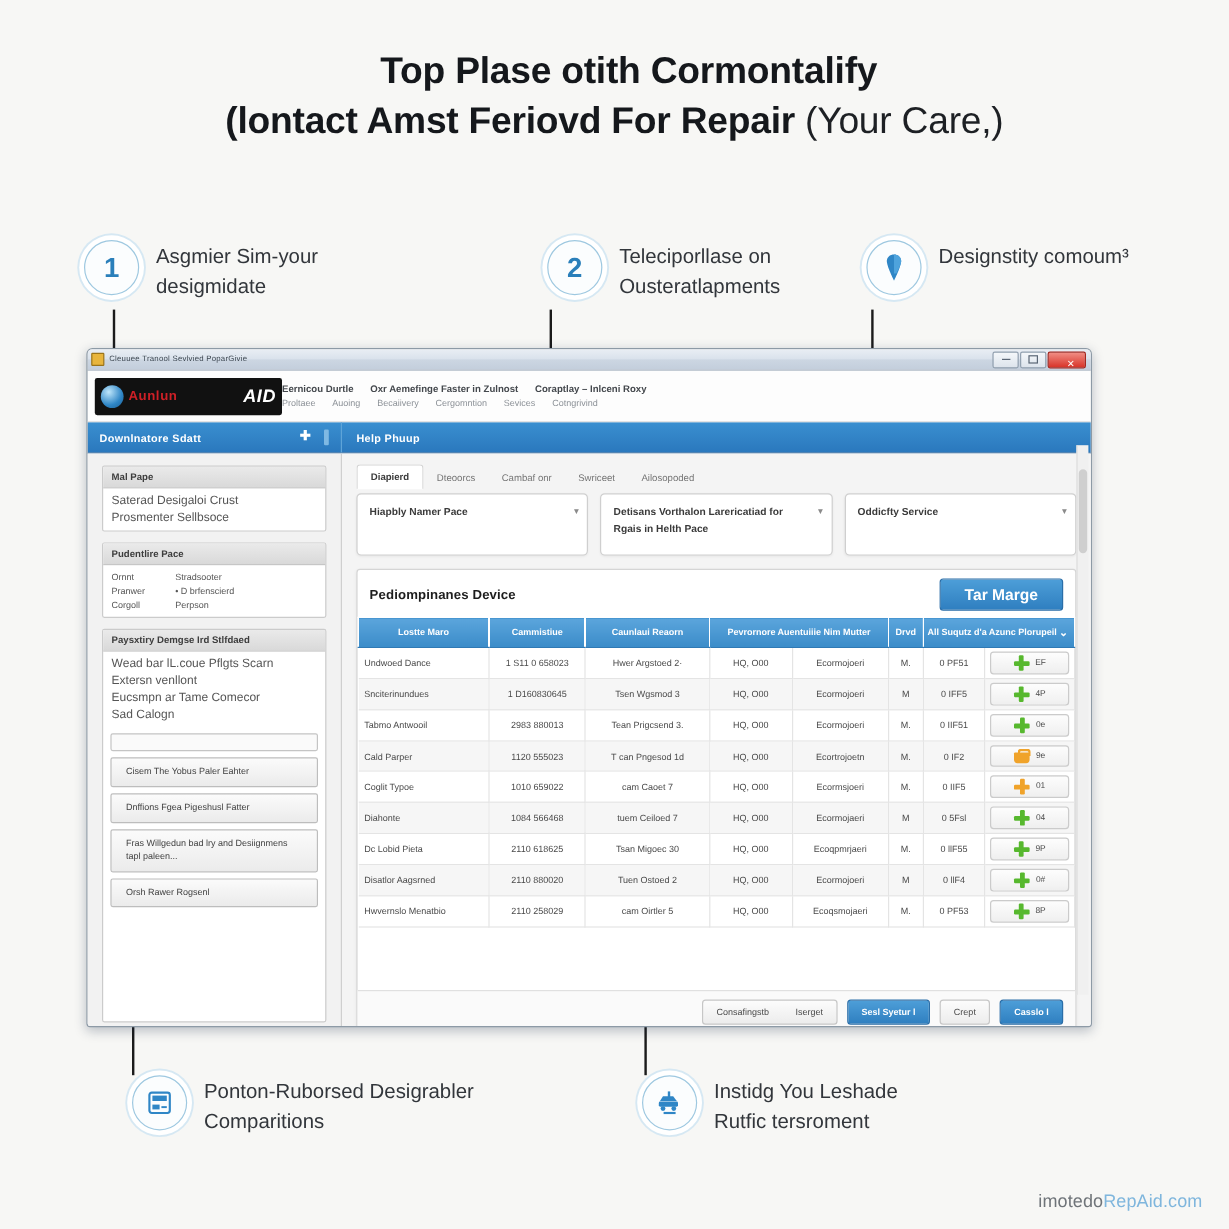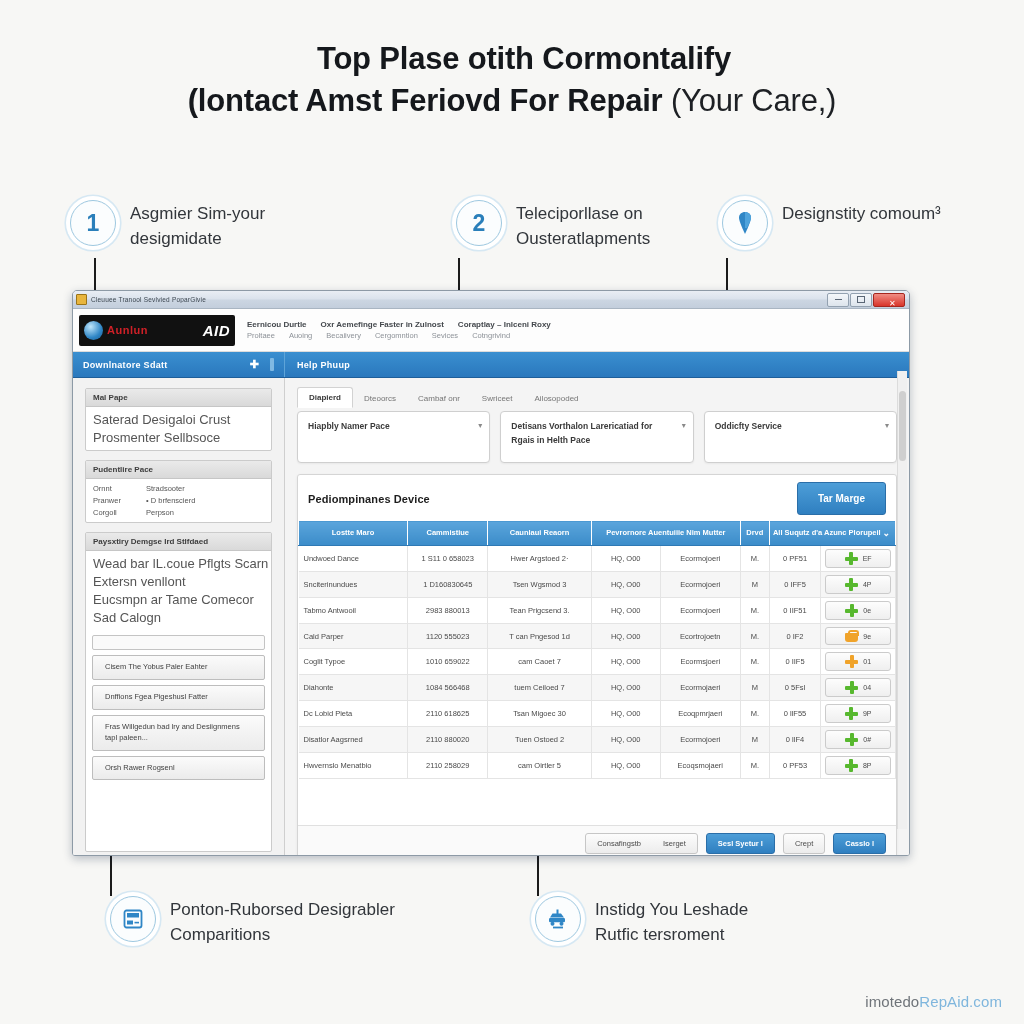--- a/index.html
+++ b/index.html
@@ -65,21 +65,21 @@
   .win-buttons{margin-left:auto;display:flex;gap:1px;padding-right:1px;}
   .wb{width:20px;height:12px;border:1px solid #93a1b0;border-radius:2px;
       background:linear-gradient(180deg,#f4f7fa,#dde4ec);display:flex;align-items:center;justify-content:center;}
   .wb i{display:block;width:7px;height:1px;background:#5a6675;font-style:normal;}
   .wb.sq i{width:6px;height:5px;background:transparent;border:1px solid #5a6675;}
   .wb.close{width:30px;background:linear-gradient(180deg,#f08d84,#d8342a);border-color:#a5261e;}
   .wb.close i{width:0;height:0;color:#fff;font-size:8px;line-height:8px;background:transparent;}
 
   .win-brandbar{
     height:38px;background:#fdfdfd;border-bottom:1px solid #dcdcdc;
-    display:flex;align-items:center;padding:2px 6px;gap:12px;
+    display:flex;align-items:center;padding:2px 6px;gap:0;
   }
   .logo{
     width:146px;height:31px;background:#111;border-radius:2px;
     display:flex;align-items:center;gap:4px;padding:0 5px;flex:0 0 auto;
   }
   .logo .orb{width:19px;height:19px;border-radius:50%;
     background:radial-gradient(circle at 35% 30%,#bfe6fb,#2f86c6 60%,#1b5d92);flex:0 0 auto;}
   .logo .lw{font-size:11px;font-weight:bold;color:#cf2027;filter:blur(.5px);letter-spacing:.5px;}
   .logo .lw2{font-size:15px;font-weight:bold;color:#fff;font-style:italic;margin-left:auto;letter-spacing:.5px;}
   .menus{display:flex;flex-direction:column;gap:2px;}
@@ -105,21 +105,21 @@
     background:#f2f2f2;border-right:1px solid #cfcfcf;
     padding:10px 12px;display:flex;flex-direction:column;gap:9px;
   }
   .panel{border:1px solid #cbcbcb;background:#fff;border-radius:2px;}
   .panel-head{
     background:linear-gradient(180deg,#eaeaea,#d9d9d9);
     border-bottom:1px solid #c6c6c6;
     font-size:8px;font-weight:bold;color:#3d3d3d;padding:4px 7px;filter:blur(.5px);
   }
   .panel-body{padding:5px 7px;display:flex;flex-direction:column;gap:3px;}
-  .panel-body .ln{font-size:13px;color:#555;filter:blur(.5px);white-space:nowrap;}
+  .panel-body .ln{font-size:10px;color:#555;filter:blur(.5px);white-space:nowrap;}
   .kv{display:flex;gap:9px;}
   .kv .k{font-size:7.5px;color:#555;filter:blur(.5px);width:44px;flex:0 0 auto;}
   .kv .v{font-size:7.5px;color:#555;filter:blur(.5px);}
   .btnstack{display:flex;flex-direction:column;gap:5px;padding:5px 6px;}
   .sb-field{height:13px;border:1px solid #c4c4c4;background:#fafafa;border-radius:2px;}
   .sb-btn{
     border:1px solid #bdbdbd;border-radius:2px;
     background:linear-gradient(180deg,#fbfbfb,#ebebeb);
     font-size:7.5px;color:#3f3f3f;text-align:left;padding:6px 12px;filter:blur(.5px);
     line-height:1.45;
@@ -143,22 +143,22 @@
 
   .card{
     margin-top:11px;background:#fff;border:1px solid #d5d5d5;border-radius:3px;
     flex:1;display:flex;flex-direction:column;min-height:0;
     box-shadow:0 1px 3px rgba(0,0,0,.06);
   }
   .card-top{display:flex;align-items:center;padding:7px 10px 5px 10px;}
   .card-title{font-size:11px;font-weight:bold;color:#1d1d1d;letter-spacing:.1px;}
   .blue-btn{
     margin-left:auto;background:linear-gradient(180deg,#4d9ed8,#2f7fc0);
-    border:1px solid #2a6ea8;border-radius:3px;color:#fff;font-size:10px;
-    padding:10px 20px;filter:blur(.4px);font-weight:bold;
+    border:1px solid #2a6ea8;border-radius:3px;color:#fff;font-size:13px;
+    padding:5px 20px;filter:blur(.4px);font-weight:bold;
   }
   table{border-collapse:collapse;width:100%;table-layout:fixed;}
   thead th{
     background:linear-gradient(180deg,#5ba5dc,#3b8cc9);
     border:1px solid #ffffff;border-bottom:1px solid #2f79b4;
     color:#fff;font-size:7.5px;font-weight:bold;text-align:center;
     padding:7px 3px;filter:blur(.5px);line-height:1.35;
   }
   thead th .cv{position:relative;}
   thead th.lastcol{position:relative;padding-right:14px;}

